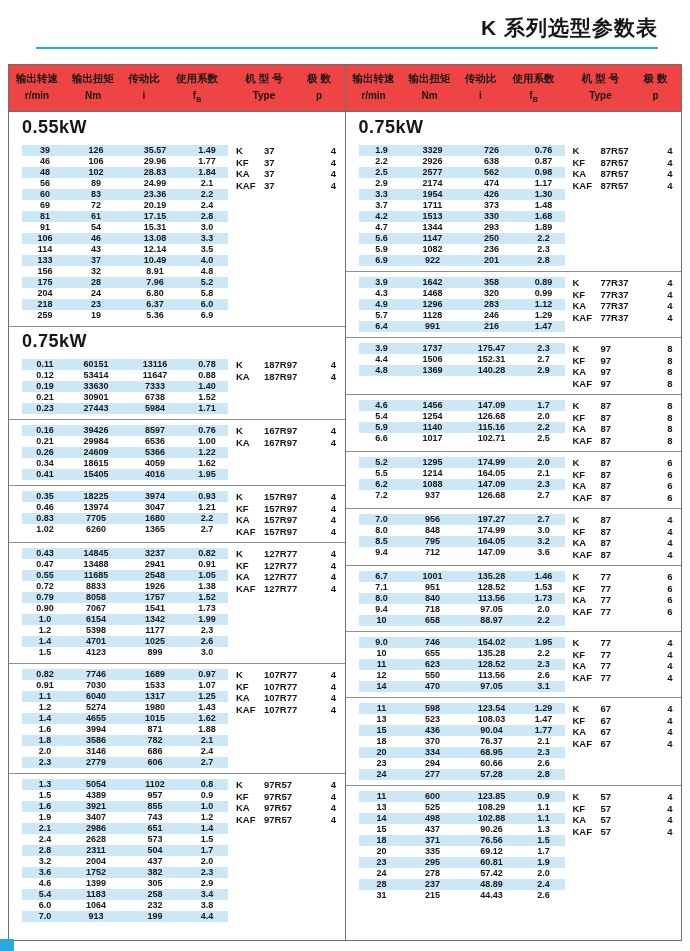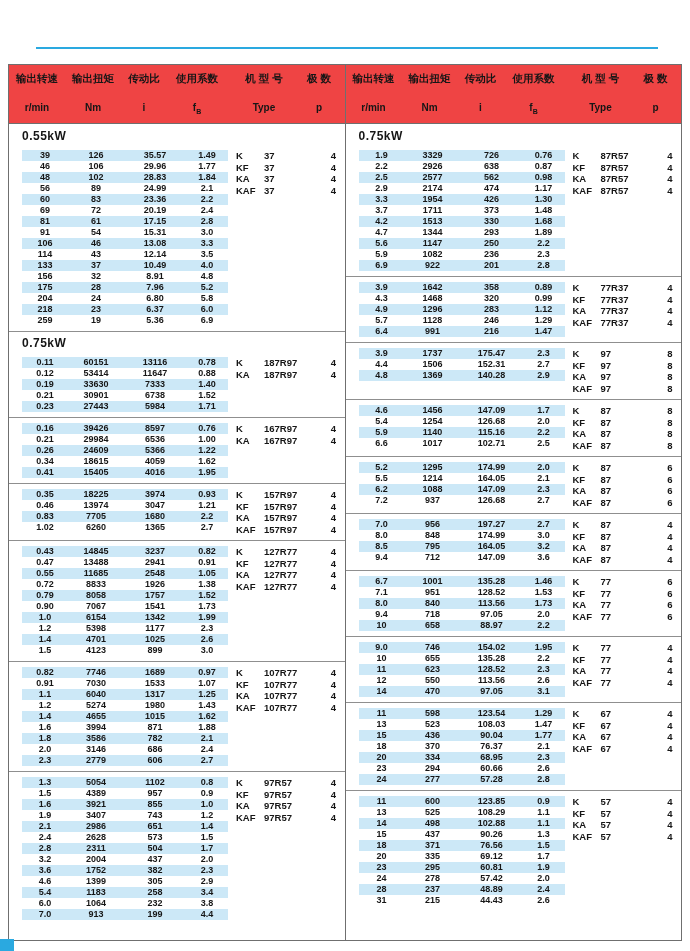--- a/index.html
+++ b/index.html
@@ -7,41 +7,42 @@
         font-family:"Liberation Sans","DejaVu Sans",sans-serif;color:#161616;}
   .doc-title{position:absolute;top:14px;right:32px;font-size:21px;font-weight:bold;letter-spacing:1px;}
   .title-underline{position:absolute;top:47px;left:36px;right:32px;height:2px;background:#2aa9e0;}
   .table-wrap{position:absolute;left:8px;right:8px;top:64px;bottom:10px;border:1px solid #6f6f6f;
               display:flex;align-items:stretch;background:#fff;}
   .half{width:50%;display:flex;flex-direction:column;}
   .half.left{border-right:1px solid #6f6f6f;}
   .col-header{background:#ef4444;border-bottom:1px solid #6f6f6f;padding:6px 0 5px 0;font-weight:bold;}
   .hrow{display:grid;grid-template-columns:56px 56px 46px 60px 74px 36px;justify-items:center;}
   .hrow1{font-size:10.5px;line-height:14px;}
-  .hrow2{font-size:10px;line-height:13px;margin-top:16px;}
+  .hrow2{font-size:10px;line-height:13px;margin-top:4px;}
   .usub{font-size:7px;}
   .col-body{flex:1;display:flex;flex-direction:column;padding-top:2px;}
-  .section-title{font-size:12px;font-weight:bold;margin:3px 0 3px 13px;letter-spacing:0.5px;}
+  .section-title{font-size:18px;font-weight:bold;margin:3px 0 3px 13px;letter-spacing:0.5px;}
   .rule{border-top:1px solid #8f8f8f;margin:1px 0;}
   .block{display:flex;align-items:flex-start;padding:4px 0;}
   .rows{margin-left:13px;width:206px;}
   .row{display:grid;grid-template-columns:46px 56px 62px 42px;height:11px;line-height:11px;}
   .row.striped{background:#cce8f7;}
   .cell{font-size:9px;font-weight:bold;text-align:center;white-space:nowrap;}
   .models{margin-left:8px;width:104px;font-weight:bold;font-size:9.5px;line-height:11.5px;}
   .model{display:flex;}
   .mtype{width:28px;}
   .msize{}
   .mpole{margin-left:auto;padding-right:4px;}
   .corner-marker{position:absolute;left:0;bottom:0;width:14px;height:12px;background:#2aa9e0;}
 </style>
 </head>
 <body>
 
 <div class="page">
+  <div class="doc-title">K 系列选型参数表</div>
   <div class="title-underline"></div>
   <div class="table-wrap">
     <div class="half left">
         <div class="col-header">
           <div class="hrow hrow1">
             <span class="hcell">输出转速</span>
             <span class="hcell">输出扭矩</span>
             <span class="hcell">传动比</span>
             <span class="hcell">使用系数</span>
             <span class="hcell">机 型 号</span>

